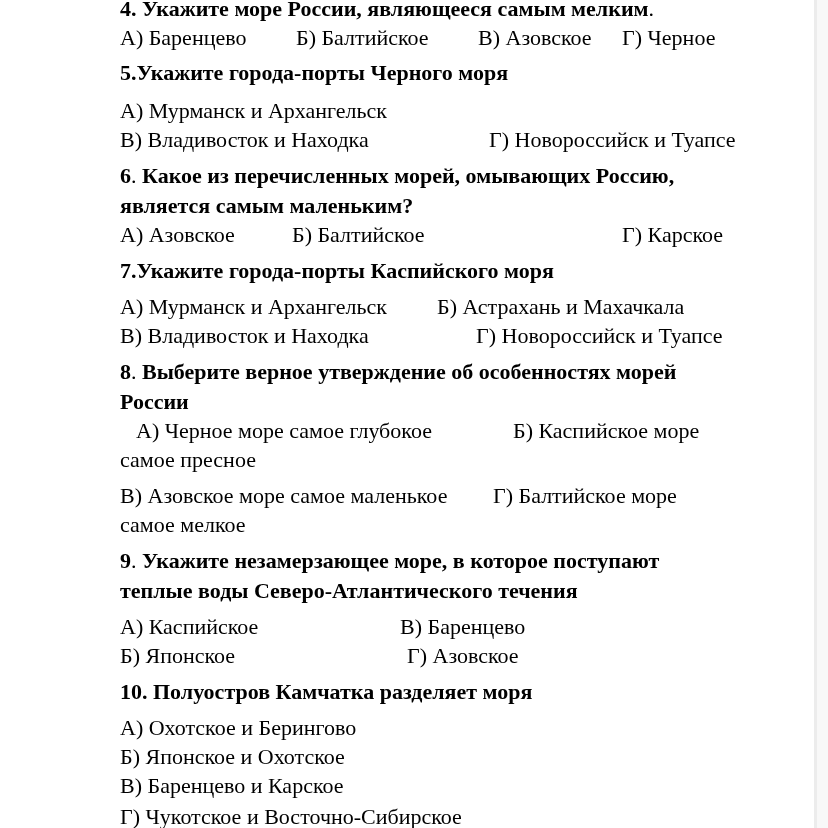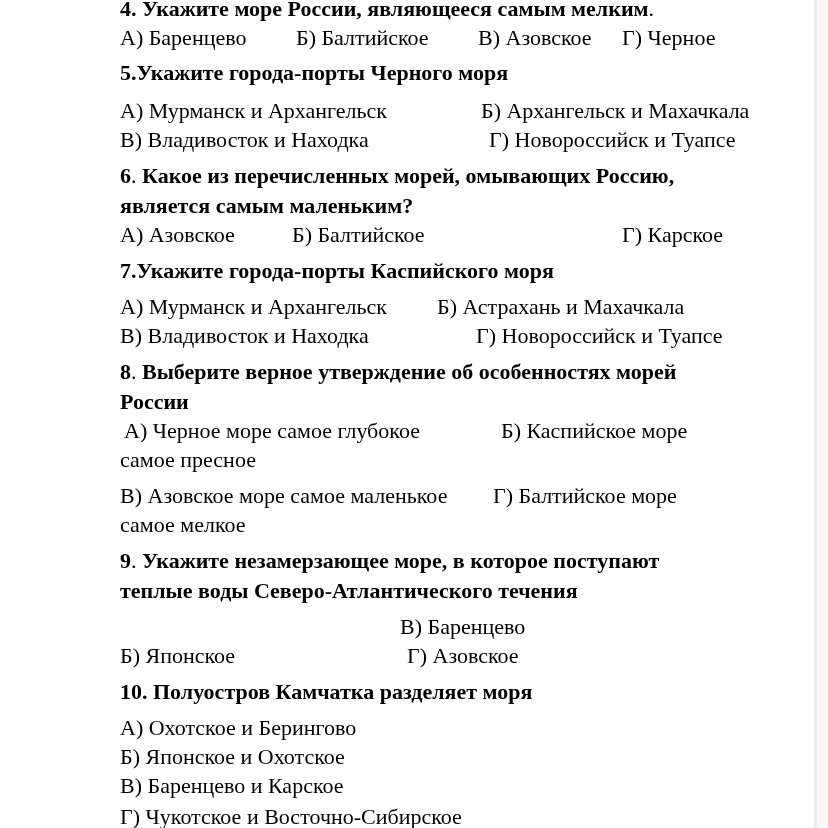--- a/index.html
+++ b/index.html
@@ -26,21 +26,20 @@
 <div class="line" style="top:27px;left:0;width:828px">
   <span class="cell" style="left:120px">А) Баренцево</span>
   <span class="cell" style="left:296px">Б) Балтийское</span>
   <span class="cell" style="left:478px">В) Азовское</span>
   <span class="cell" style="left:622px">Г) Черное</span>
 </div>
 
 <div class="line" style="top:62px"><span class="b">5.</span><span class="b">Укажите города-порты Черного моря</span></div>
 <div class="line" style="top:100px;left:0;width:828px">
   <span class="cell" style="left:120px">А) Мурманск и Архангельск</span>
-  <span class="cell" style="left:481px">Б) Архангельск и Махачкала</span>
 </div>
 <div class="line" style="top:129px;left:0;width:828px">
   <span class="cell" style="left:120px">В) Владивосток и Находка</span>
   <span class="cell" style="left:489px">Г) Новороссийск и Туапсе</span>
 </div>
 
 <div class="line" style="top:165px"><span class="b">6</span><span>. </span><span class="b">Какое из перечисленных морей, омывающих Россию,</span></div>
 <div class="line b" style="top:195px">является самым маленьким?</div>
 <div class="line" style="top:224px;left:0;width:816px">
   <span class="cell" style="left:120px">А) Азовское</span>
@@ -53,34 +52,35 @@
   <span class="cell" style="left:120px">А) Мурманск и Архангельск</span>
   <span class="cell" style="left:437px">Б) Астрахань и Махачкала</span>
 </div>
 <div class="line" style="top:325px;left:0;width:828px">
   <span class="cell" style="left:120px">В) Владивосток и Находка</span>
   <span class="cell" style="left:476px">Г) Новороссийск и Туапсе</span>
 </div>
 
 <div class="line" style="top:361px"><span class="b">8</span><span>. </span><span class="b">Выберите верное утверждение об особенностях морей</span></div>
 <div class="line b" style="top:391px">России</div>
-<div class="line" style="top:420px;left:4px;width:788px">
+<div class="line" style="top:420px;left:16px;width:788px">
   <span class="cell" style="left:120px">А) Черное море самое глубокое</span>
   <span class="cell" style="left:497px">Б) Каспийское море</span>
 </div>
 <div class="line" style="top:449px">самое пресное</div>
 <div class="line" style="top:485px;left:0;width:828px">
   <span class="cell" style="left:120px">В) Азовское море самое маленькое</span>
   <span class="cell" style="left:493px">Г) Балтийское море</span>
 </div>
 <div class="line" style="top:514px">самое мелкое</div>
 
 <div class="line" style="top:550px"><span class="b">9</span><span>. </span><span class="b">Укажите незамерзающее море, в которое поступают</span></div>
 <div class="line b" style="top:580px">теплые воды Северо-Атлантического течения</div>
 <div class="line" style="top:616px;left:0;width:828px">
+  <span class="cell" style="left:120px">А) Каспийское</span>
   <span class="cell" style="left:400px">В) Баренцево</span>
 </div>
 <div class="line" style="top:645px;left:0;width:828px">
   <span class="cell" style="left:120px">Б) Японское</span>
   <span class="cell" style="left:407px">Г) Азовское</span>
 </div>
 
 <div class="line" style="top:681px"><span class="b">10. </span><span class="b">Полуостров Камчатка разделяет моря</span></div>
 <div class="line" style="top:717px">А) Охотское и Берингово</div>
 <div class="line" style="top:746px">Б) Японское и Охотское</div>

